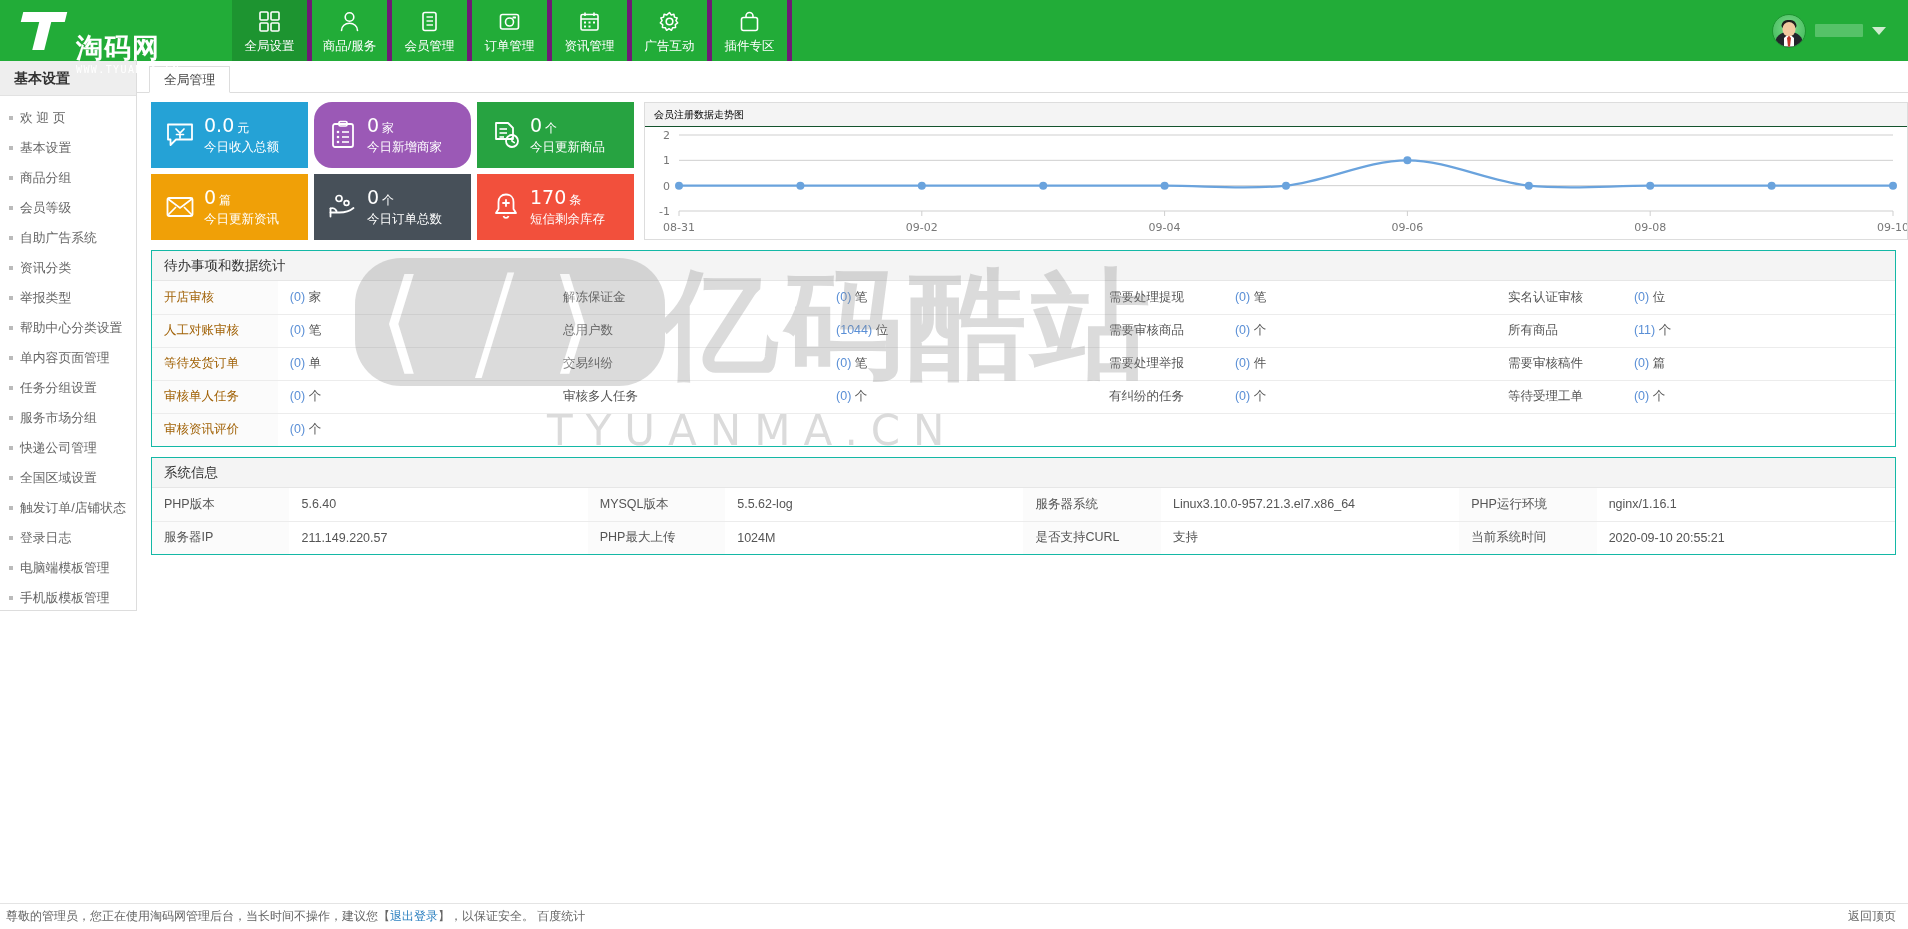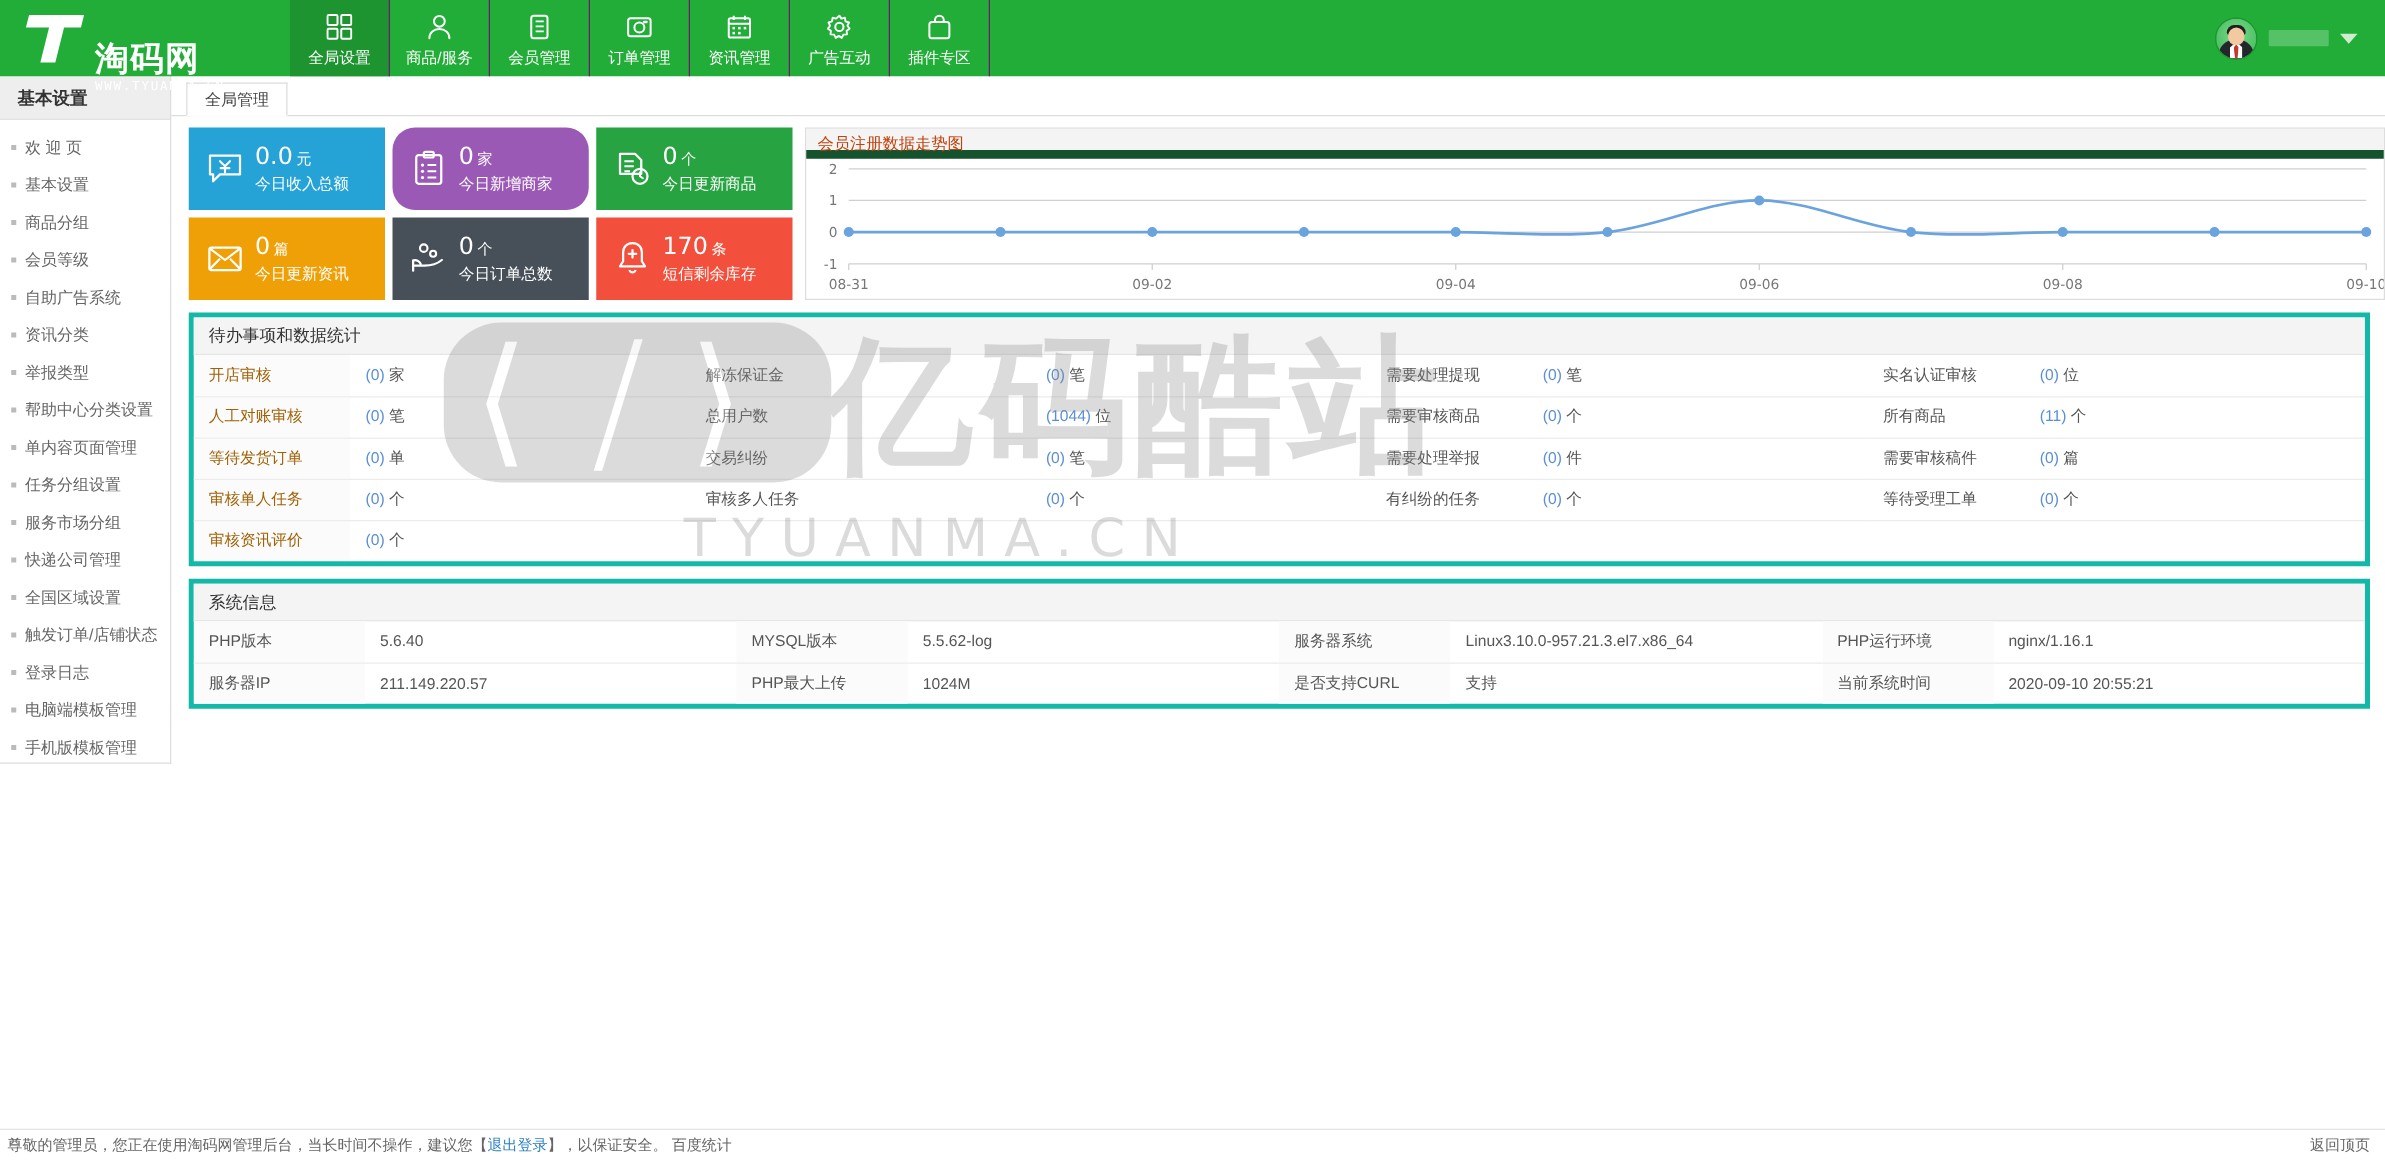--- a/index.html
+++ b/index.html
@@ -53,21 +53,21 @@
   .brand-url {
     color: #fff; font-size: 10px; letter-spacing: 1.4px;
     margin-top: 4px; font-family: "DejaVu Sans Mono", monospace;
   }
   .nav-items { display: flex; align-items: stretch; }
   .nav-item {
     width: 80px; height: 61px;
     display: flex; flex-direction: column;
     align-items: center; justify-content: center;
     color: #fff; cursor: pointer;
-    border-right: 1px solid #701a75;
+    border-right: 5px solid #701a75;
     padding-top: 4px;
   }
   .nav-item.active { background: #1d9430; }
   .nav-item .nav-ico {
     height: 22px; width: 22px; margin-bottom: 5px;
     display: flex; align-items: center; justify-content: center;
   }
   .nav-item .nav-lab { font-size: 12.5px; white-space: nowrap; }
   .nav-spacer { flex: 1 1 auto; }
   .user-box {
@@ -201,31 +201,31 @@
   
   .chart-panel {
     flex: 1 1 auto;
     border: 1px solid #ddd;
     height: 138px;
     background: #fff;
   }
   .chart-head {
     height: 24px; line-height: 24px;
     padding-left: 9px;
-    font-size: 13px; color: #c2410c;
+    font-size: 10px; color: #000000;
     background: #f4f4f4;
-    border-bottom: 7px solid #14532d;
+    border-bottom: 1px solid #14532d;
   }
   .chart-body { position: relative; height: 112px; }
   .chart-body svg { display: block; }
 
   
   .panel {
     margin-top: 10px;
-    border: 4px solid #14b8a6;
+    border: 1px solid #14b8a6;
     background: #fff;
   }
   .panel-head {
     height: 30px; line-height: 30px;
     padding-left: 12px;
     font-size: 13.5px; color: #333;
     background: #f4f4f4;
     border-bottom: 1px solid #e6e6e6;
   }
   table.grid { width: 100%; border-collapse: collapse; table-layout: fixed; }

